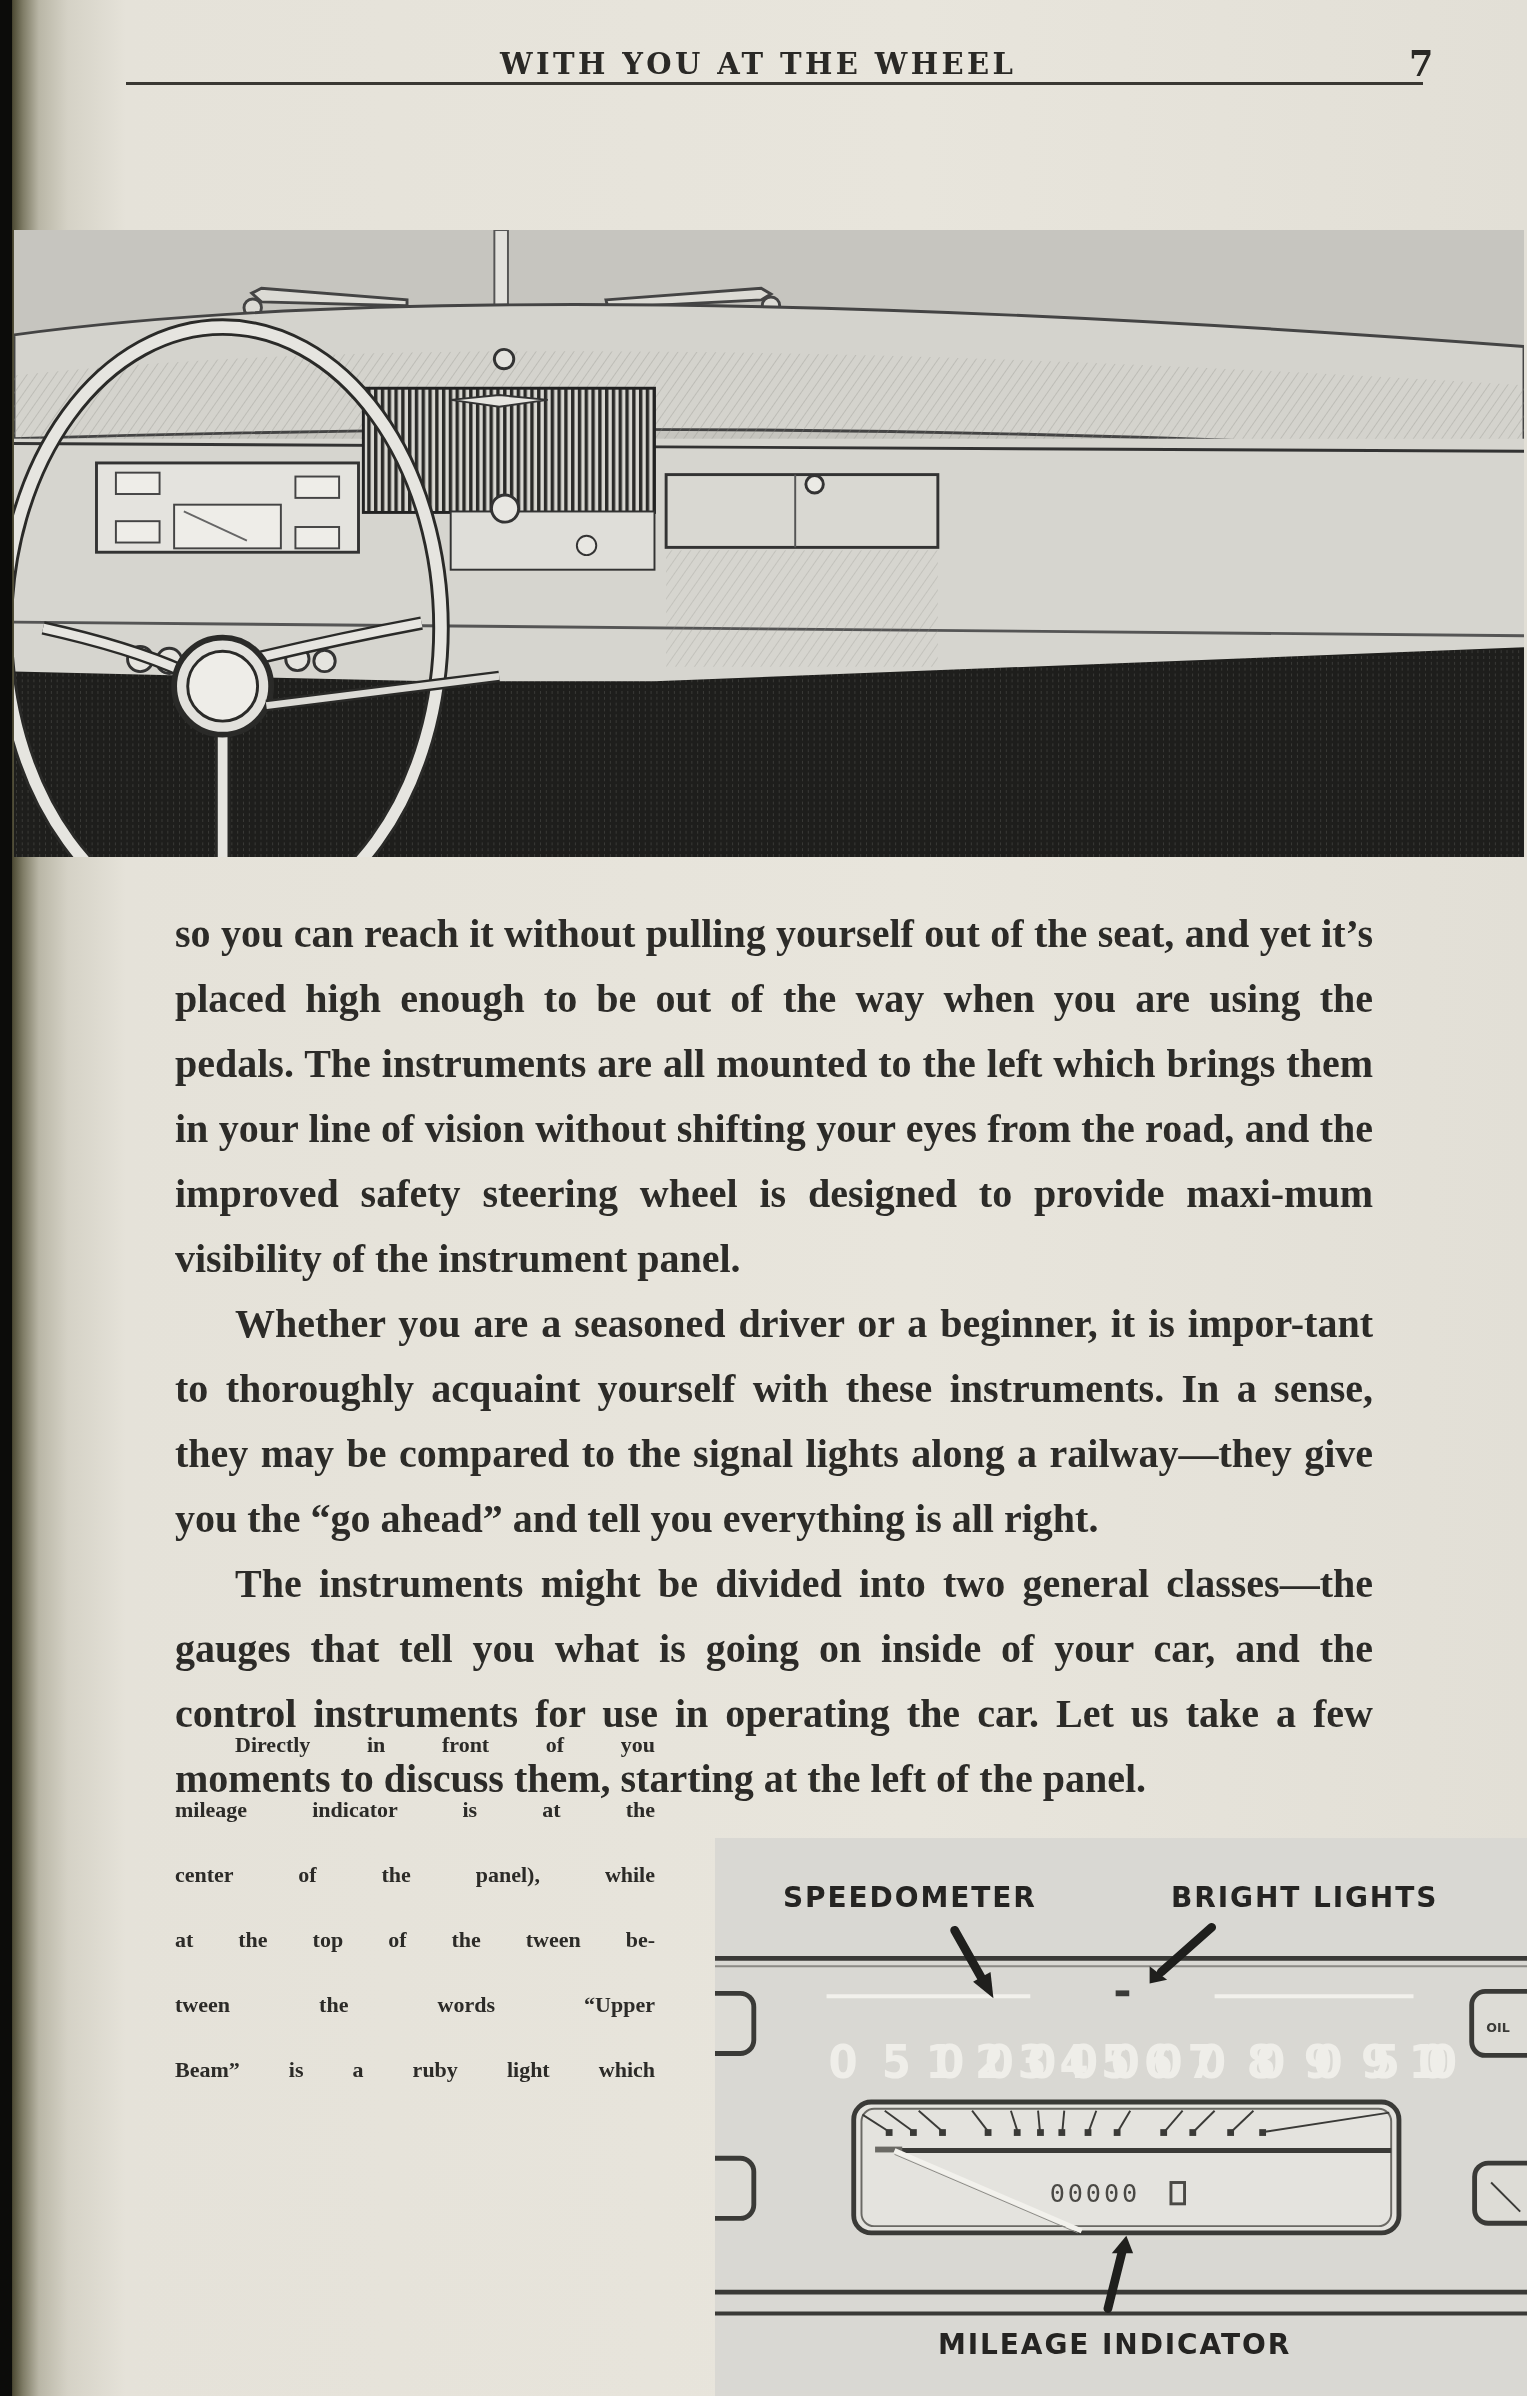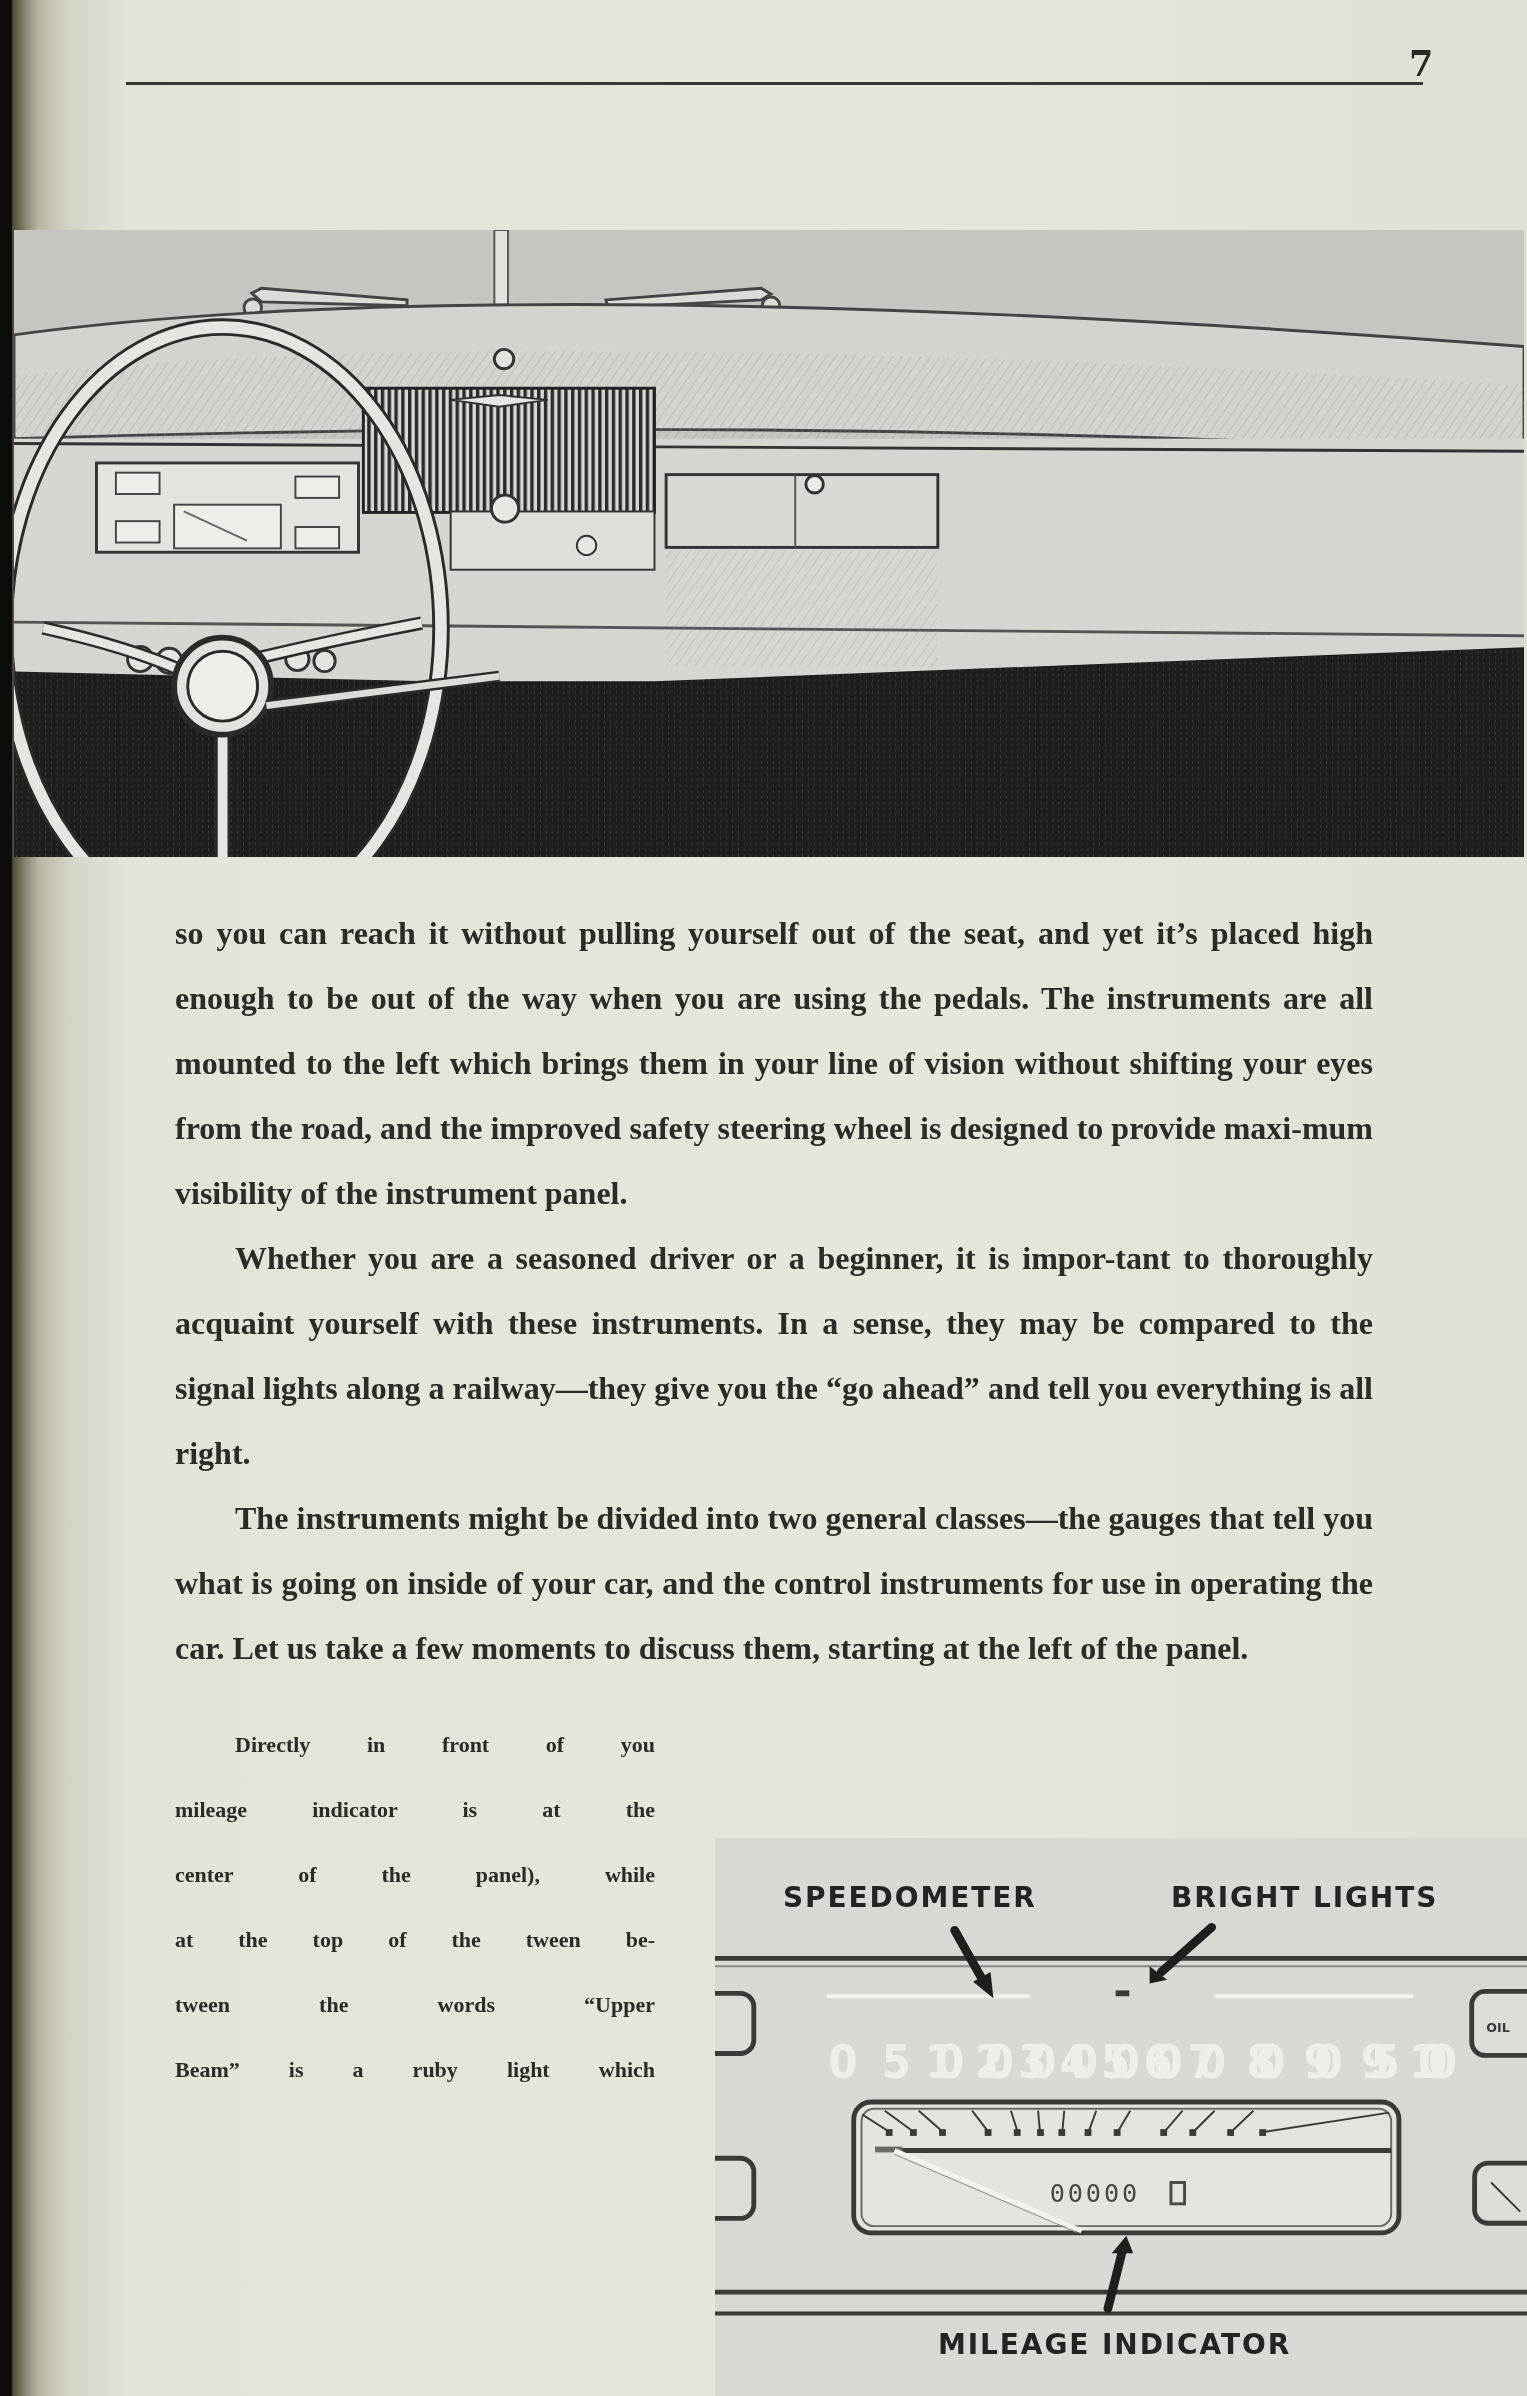--- a/index.html
+++ b/index.html
@@ -29,21 +29,21 @@
     
     .dash-illustration {
       position:absolute; left:13.6px; top:230px; width:1510px; height:627px;
       background:#c9c8c2; overflow:hidden;
     }
     .dash-illustration svg { display:block; }
     
     .body-text {
       position:absolute; left:175px; top:901px; width:1198px;
       font-family:"Liberation Serif", serif; font-weight:bold;
-      font-size:32px; line-height:65px; color:#2c2b28;
+      font-size:40px; line-height:65px; color:#2c2b28;
       text-align:justify;
     }
     .body-text p { margin:0; }
     .body-text p.indent { text-indent:60px; }
     .side-text {
       position:absolute; left:175px; top:1712px; width:480px;
       font-family:"Liberation Serif", serif; font-weight:bold;
       font-size:22px; line-height:65px; color:#2c2b28;
       text-align:justify; text-align-last:justify;
     }
@@ -57,20 +57,21 @@
     .speedo-label {
       position:absolute; font-family:"DejaVu Sans", sans-serif; font-weight:bold;
       font-size:28px; letter-spacing:1.9px; color:#252422;
     }
   </style>
 </head>
 <body>
 
 <div class="page">
 
+  <div class="running-head">WITH YOU AT THE WHEEL</div>
   <div class="page-number">7</div>
   <div class="head-rule"></div>
 
   <div class="dash-illustration">
     <svg width="1510" height="627" viewBox="0 0 1556 646" xmlns="http://www.w3.org/2000/svg">
       <defs>
         <pattern id="hatch" width="8" height="8" patternUnits="userSpaceOnUse" patternTransform="rotate(35)">
           <line x1="0" y1="0" x2="0" y2="8" stroke="#8d8c86" stroke-width="1.2"></line>
         </pattern>
         <pattern id="grille" width="7" height="10" patternUnits="userSpaceOnUse">

